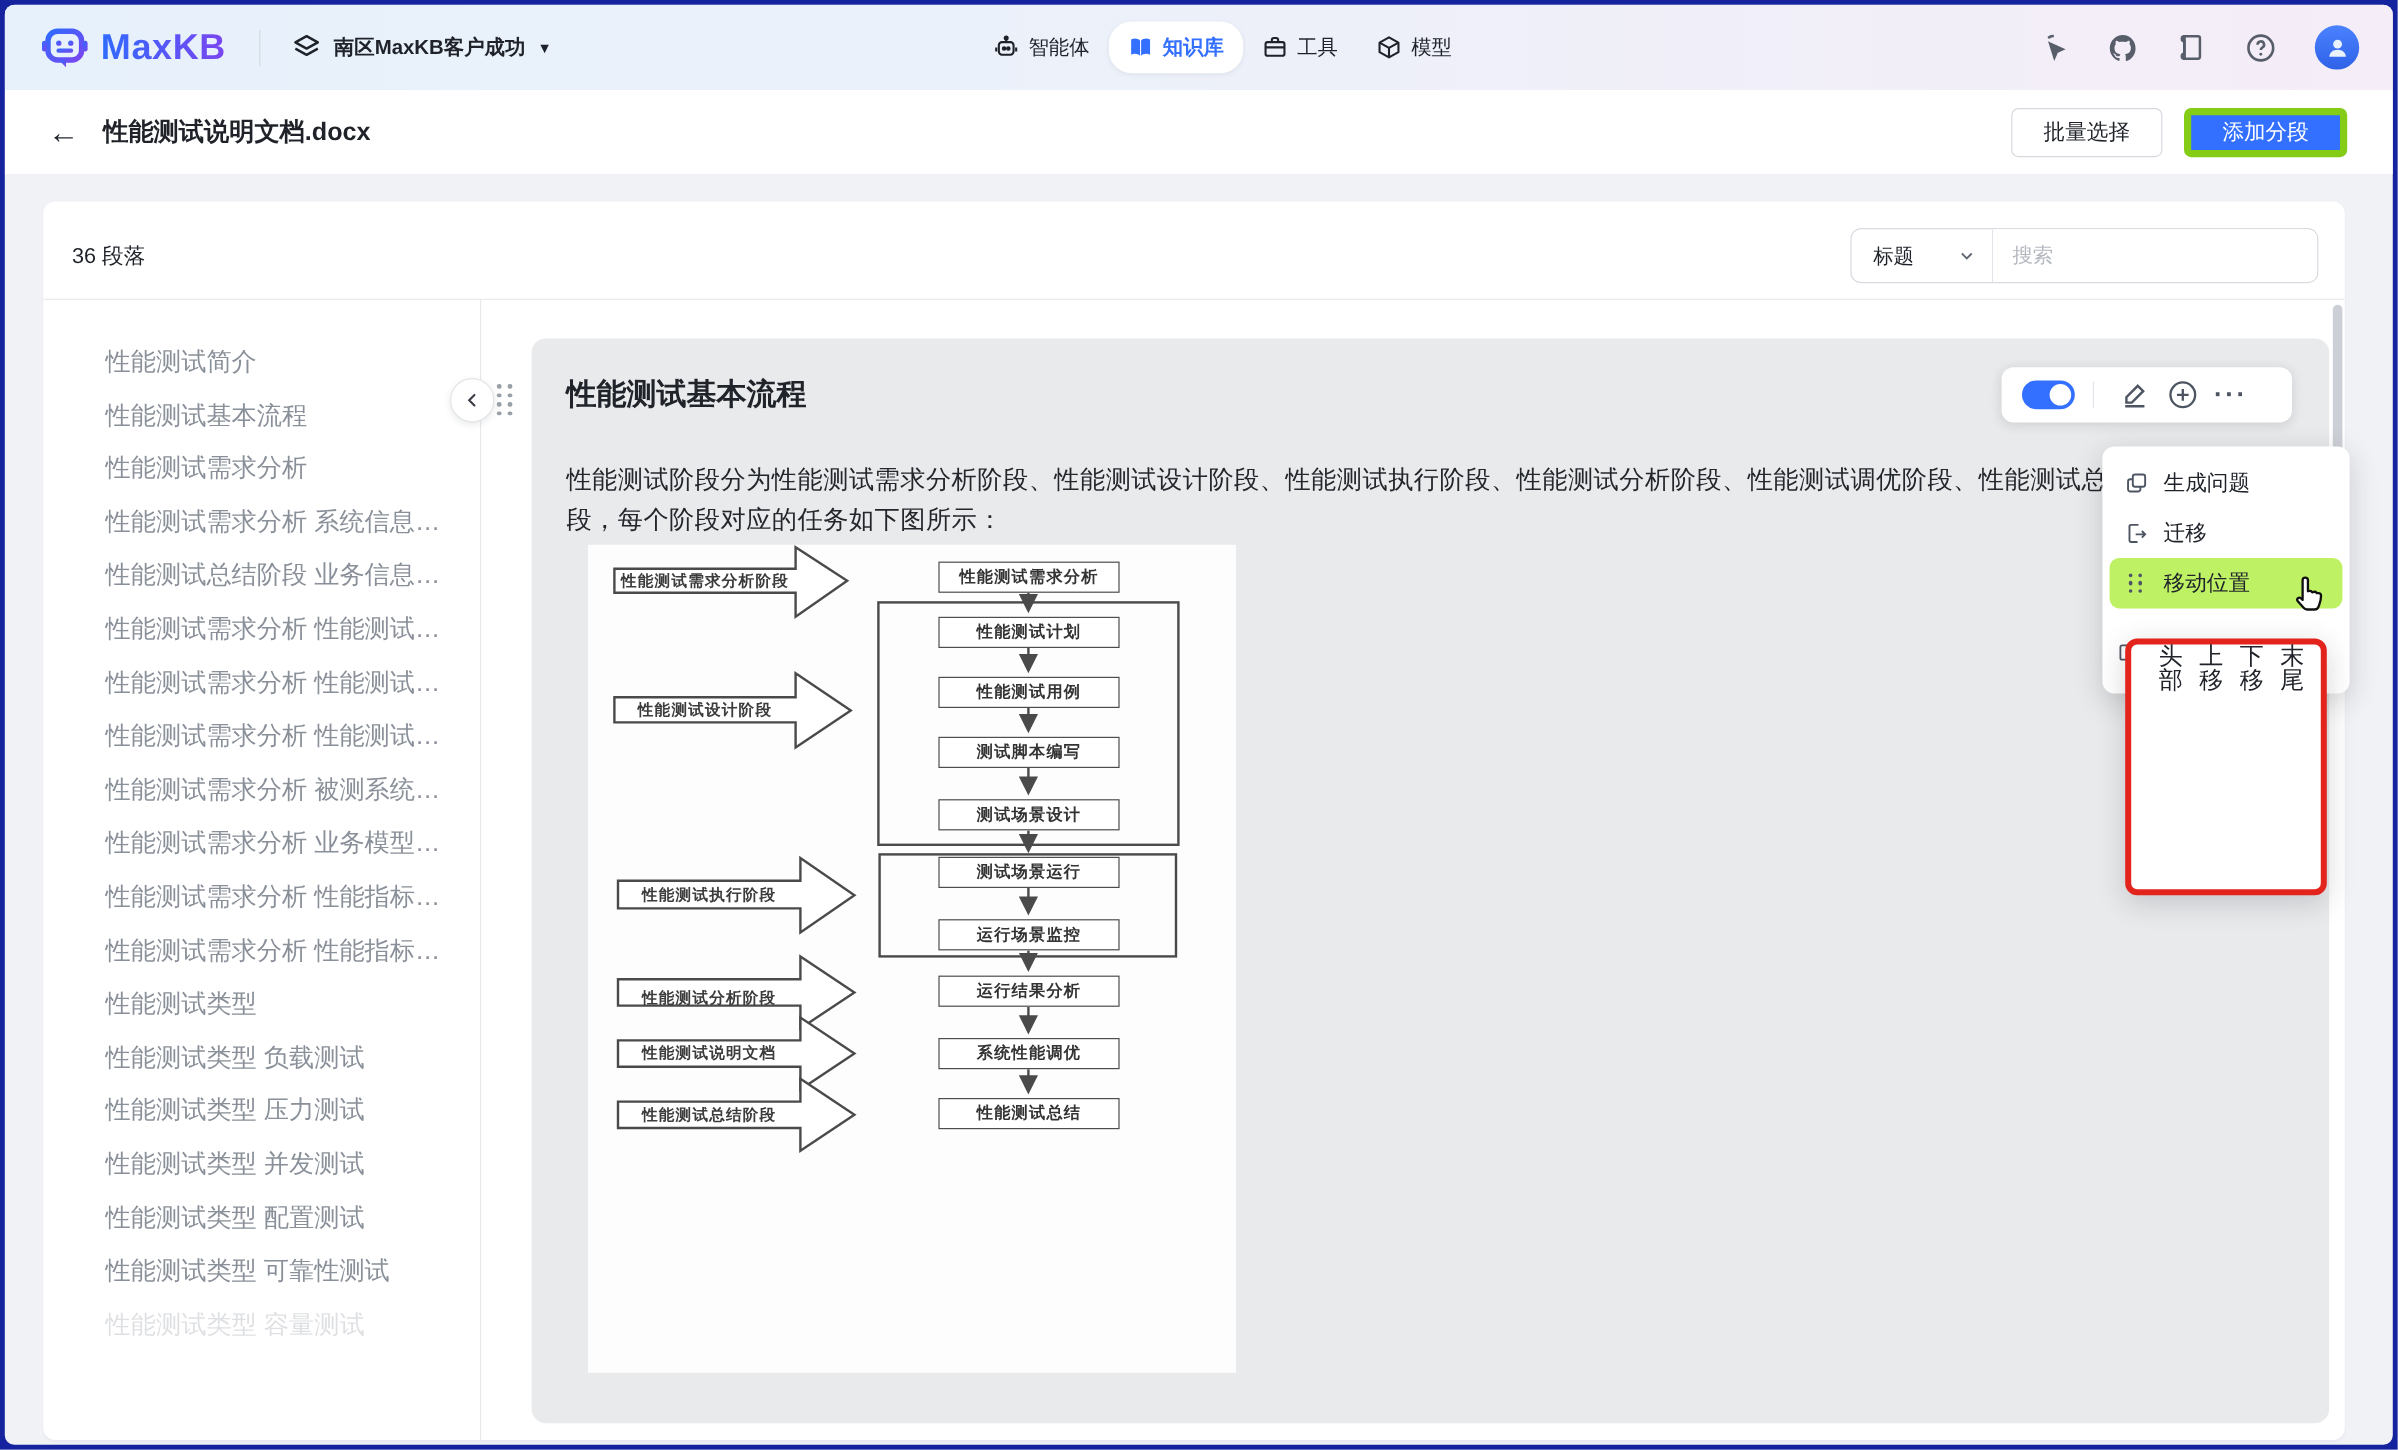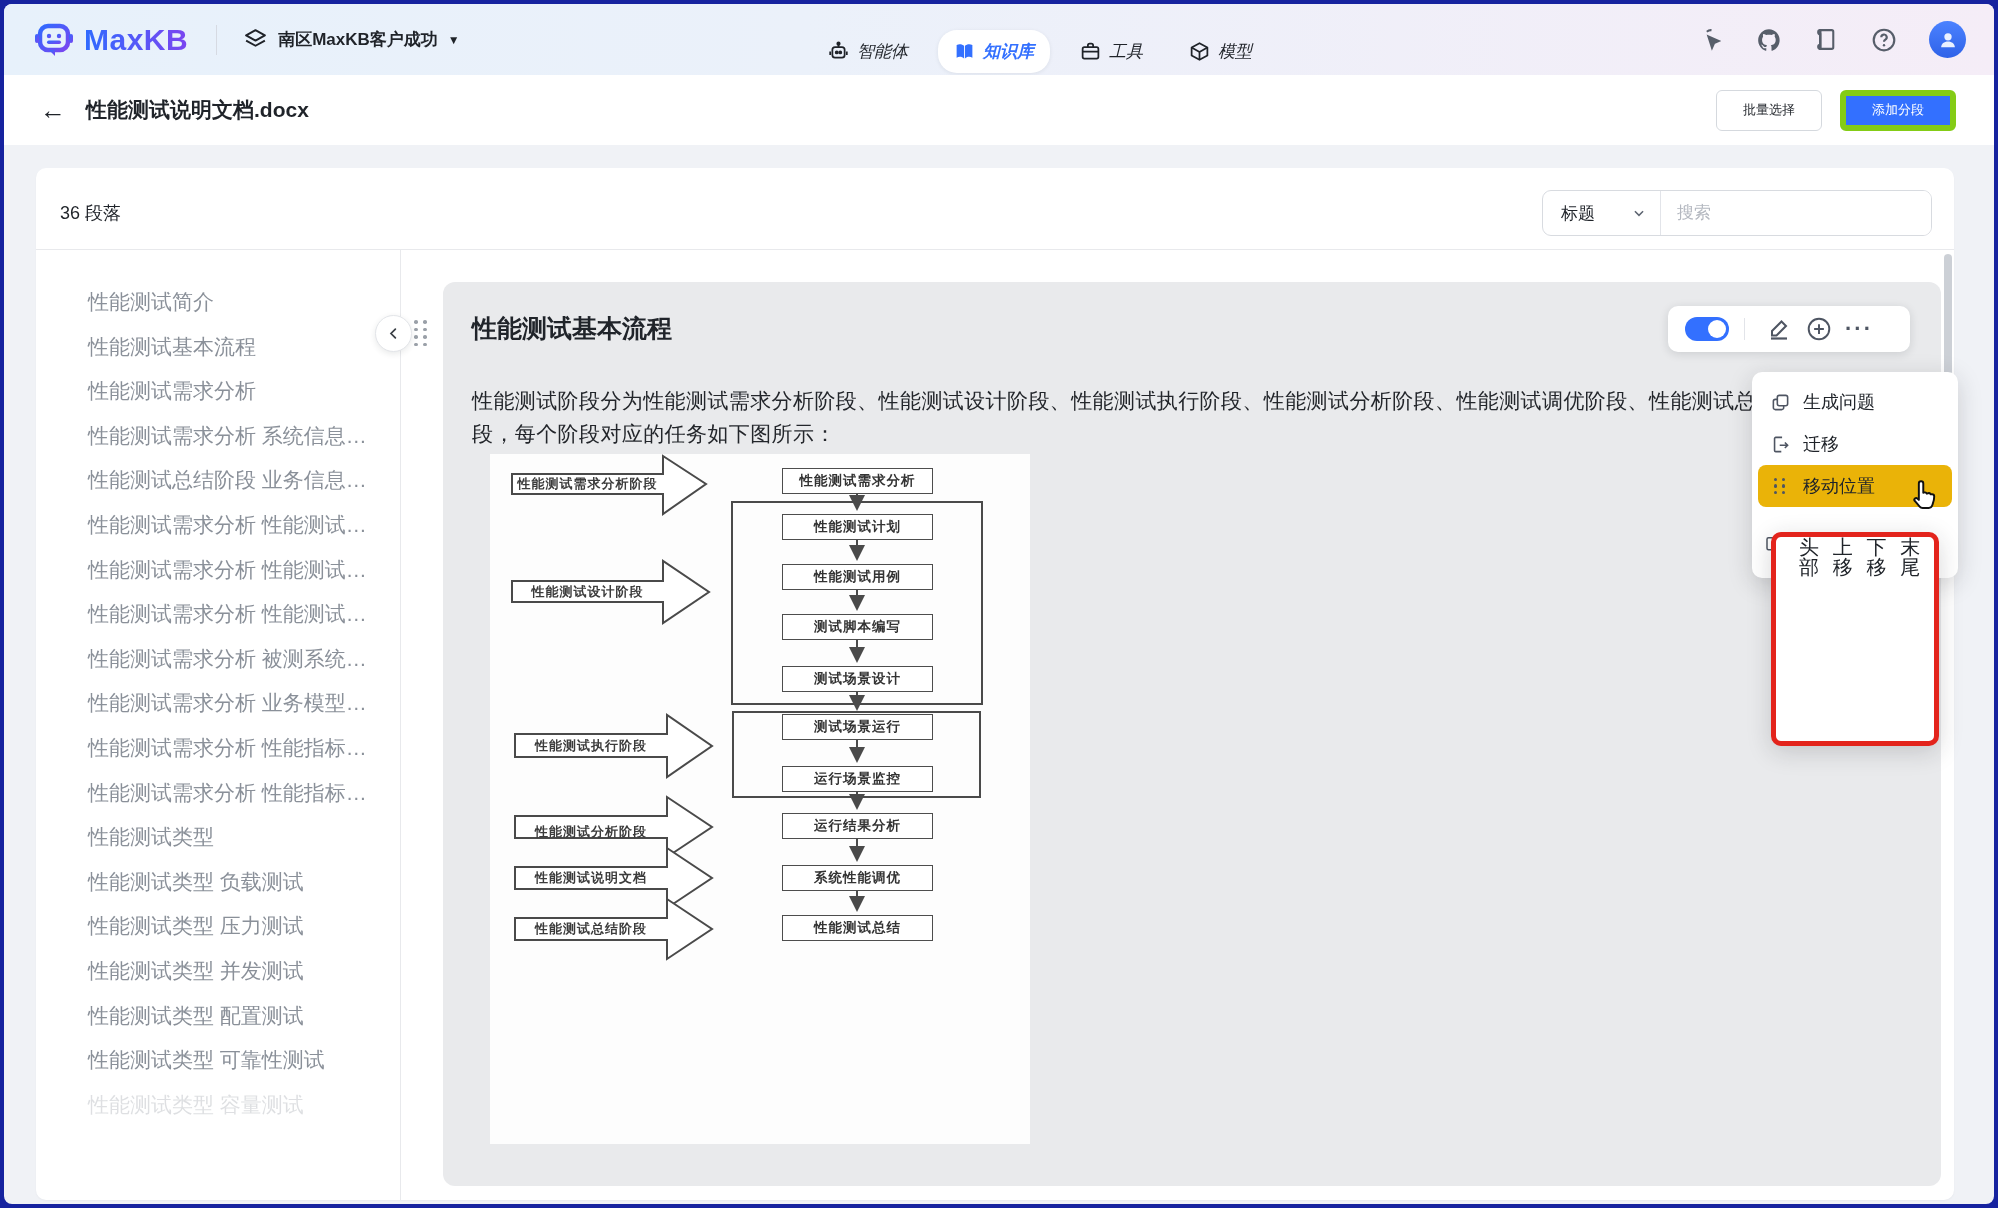--- a/index.html
+++ b/index.html
@@ -15,35 +15,35 @@
   .navbar { position:absolute; left:0; top:0; right:0; height:71px;
     background:linear-gradient(90deg,#e7f1fb 0%,#ebf1fa 40%,#f5edf7 100%);
     display:flex; align-items:center; }
   .logo-wrap { display:flex; align-items:center; gap:10px; margin-left:30px; }
   .logo-text { font-size:30px; font-weight:bold;
     background:linear-gradient(90deg,#2f6bff,#7b45f0);
     -webkit-background-clip:text; background-clip:text; color:transparent; letter-spacing:.5px;}
   .nav-sep { width:1px; height:30px; background:#d6dae2; margin:0 26px 0 28px; }
   .kb-select { display:flex; align-items:center; gap:10px; font-size:17px; font-weight:600; cursor:pointer;}
   .caret { font-size:12px; color:#1f2329; }
-  .nav-tabs { position:absolute; left:808px; top:12px; height:71px; display:flex; align-items:center; gap:14px;font-style:italic;}
+  .nav-tabs { position:absolute; left:808px; top:0; height:71px; display:flex; align-items:center; }
   .nav-tab { display:flex; align-items:center; gap:8px; font-size:17px; padding:10px 16px; border-radius:8px; cursor:pointer; color:#1f2329;}
   .nav-tab.active { background:#fff; color:#3370ff; box-shadow:0 1px 4px rgba(31,35,41,.08); font-weight:600;border-radius:19px;}
   .nav-right { position:absolute; right:28px; top:0; height:71px; display:flex; align-items:center; gap:32px; color:#575e6a;}
   .nav-right svg { display:block; }
   .avatar { width:37px; height:37px; border-radius:50%;
     background:linear-gradient(180deg,#4b82ff,#2f62e8); display:flex; align-items:center; justify-content:center;}
 
   
   .page-header { position:absolute; left:0; top:71px; right:0; height:70px; background:#fff;
     display:flex; align-items:center;}
   .back { font-size:26px; margin-left:36px; cursor:pointer; line-height:1;}
   .doc-title { font-size:21px; font-weight:bold; margin-left:20px;}
   .hd-btns { position:absolute; right:38px; display:flex; gap:18px;}
-  .btn { height:41px; padding:0 26px; border-radius:6px; font-size:13px; display:flex; align-items:center; cursor:pointer;}
+  .btn { height:41px; padding:0 26px; border-radius:6px; font-size:18px; display:flex; align-items:center; cursor:pointer;}
   .btn-plain { background:#fff; border:1px solid #d5d9de; }
   .btn-primary { background:#3370ff; color:#fff; border:6px solid #84cc16;}
 
   
   .card { position:absolute; left:32px; top:164px; width:1918px; height:1032px;
     background:#fff; border-radius:10px; overflow:hidden; box-shadow:0 1px 2px rgba(31,35,41,.04);}
   .seg-count { position:absolute; left:24px; top:33px; font-size:18px; font-weight:500;}
   .search-group { position:absolute; left:1506px; top:22px; width:390px; height:46px;
     border:1px solid #d8dbe0; border-radius:9px; display:flex; background:#fff; overflow:hidden;}
   .search-select { width:118px; display:flex; align-items:center; justify-content:space-between;
@@ -87,21 +87,21 @@
   .tb-ic { width:40px; display:flex; justify-content:center; cursor:pointer; color:#4e5562;}
   .dots3 { font-size:22px; font-weight:bold; color:#4e5562; letter-spacing:2px; line-height:10px;}
 
   .scroll-thumb { position:absolute; left:1908px; top:86px; width:8px; height:208px; border-radius:4px; background:#ccd0d6; cursor:pointer;}
 
   
   .dropdown { position:absolute; left:1748px; top:368px; width:206px; height:206px; background:#fff;
     border-radius:10px; box-shadow:0 6px 24px rgba(31,35,41,.18); z-index:10; padding:9px 6px;}
   .menu-row { height:42px; display:flex; align-items:center; gap:13px; padding:0 12px; border-radius:8px;
     font-size:18px; color:#20242a; cursor:pointer;}
-  .menu-row.hl { background:#eab308; }
+  .menu-row.hl { background:#bef264; }
   .menu-ic { width:20px; display:flex; justify-content:center; color:#4e5562;}
   .dd-dots { display:grid; grid-template-columns:4px 4px; gap:3px 4px;}
   .dd-dots i { width:3.4px; height:3.4px; border-radius:50%; background:#4e5562;}
   .menu-partial-ic { position:absolute; left:12px; top:162px; color:#4e5562;}
 
   .submenu { position:absolute; left:1767px; top:528px; width:168px; height:214px; background:#fff;
     border:5px solid #e3241c; border-radius:10px; box-shadow:0 6px 24px rgba(31,35,41,.18); z-index:11;
     display:flex; justify-content:space-evenly; padding-left:23px;}
   .submenu-row { font-size:20px; color:#20242a; cursor:pointer; line-height:1;}
 

